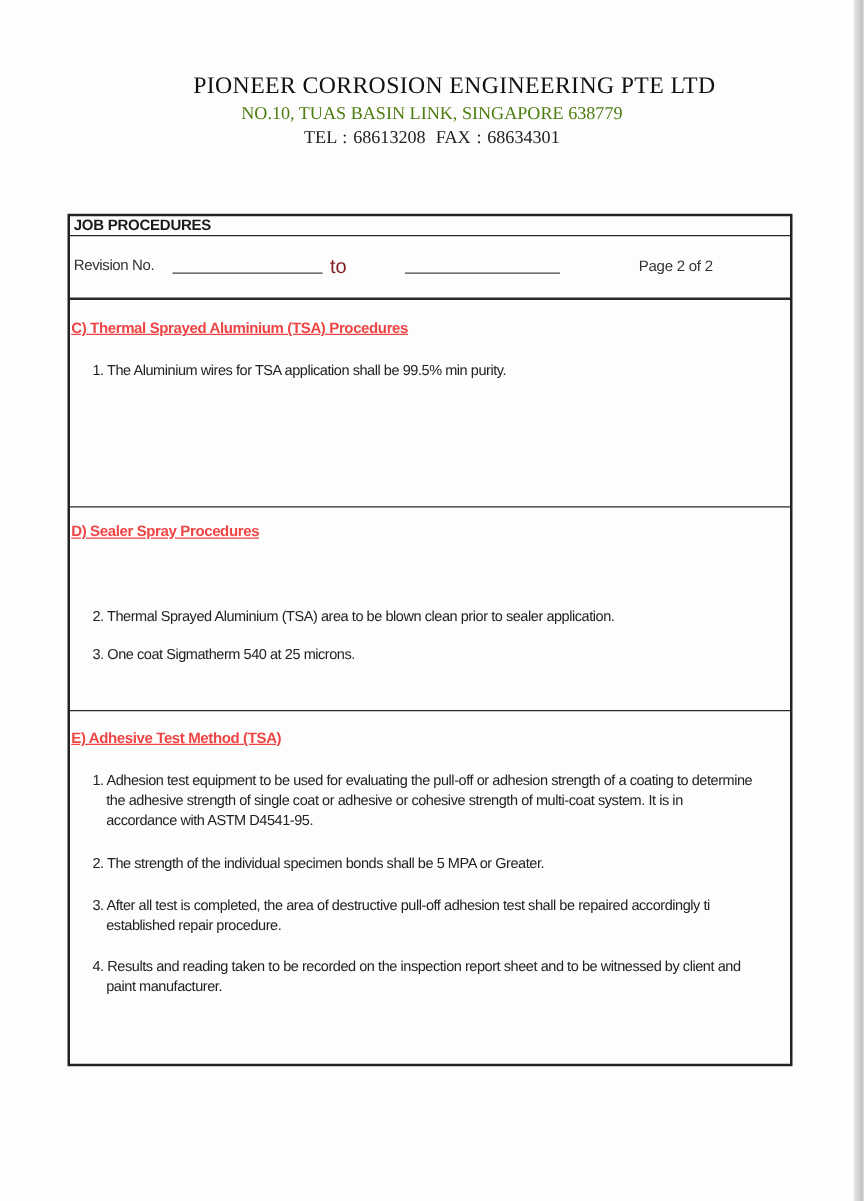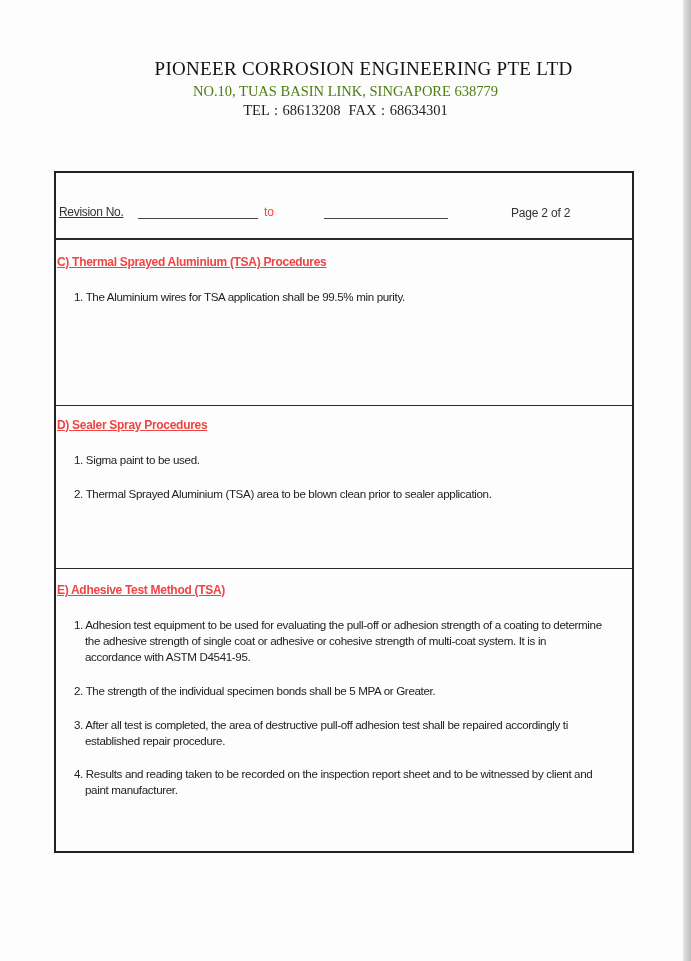--- a/index.html
+++ b/index.html
@@ -19,60 +19,63 @@
   .box { position: absolute; left: 54px; top: 171px; width: 576px; height: 678px;
     border: 2px solid #222; border-right-width: 2px; }
   .row { position: absolute; left: 0; width: 576px; border-bottom: 1.6px solid #2a2a2a; }
   .row-head { top: 0; height: 15px; }
   .row-rev { top: 15px; height: 50px; border-bottom-width: 2px; }
   .sec-c { top: 67px; height: 165px; }
   .sec-d { top: 233px; height: 162px; }
   .sec-e { top: 396px; height: 282px; border-bottom: none; }
 
   .job-title { position: absolute; left: 3px; top: 0; font-size: 12px; font-weight: bold; letter-spacing: -0.2px; }
-  .rev-label { position: absolute; left: 3px; top: 17px; font-size: 12px; color: #333; letter-spacing: -0.3px; text-decoration: underline; }
+  .rev-label { position: absolute; left: 3px; top: 17px; font-size: 12px; color: #333; letter-spacing: -0.3px; }
   .rev-line1 { position: absolute; left: 82px; top: 30px; width: 120px; border-bottom: 1px solid #444; }
-  .rev-to { position: absolute; left: 208px; top: 17px; font-size: 12px; color: #ef4444; }
+  .rev-to { position: absolute; left: 208px; top: 17px; font-size: 16px; color: #7f1d1d; }
   .rev-line2 { position: absolute; left: 268px; top: 30px; width: 124px; border-bottom: 1px solid #444; }
   .page-no { position: absolute; left: 455px; top: 18px; font-size: 12px; color: #333; letter-spacing: -0.2px; }
 
   .sec-title { position: absolute; left: 1px; font-size: 12px; font-weight: bold; text-decoration: underline;
     letter-spacing: -0.3px; color: #ef4444; }
   .item { position: absolute; left: 1px; width: 520px; font-size: 11.6px; line-height: 16px; color: #222;
     letter-spacing: -0.35px; padding-left: 28px; text-indent: -11px; }
 </style>
 </head>
 <body>
 
 <div class="edge"></div>
 
 <div class="company company-name">PIONEER CORROSION ENGINEERING PTE LTD</div>
 <div class="company company-addr">NO.10, TUAS BASIN LINK, SINGAPORE 638779</div>
 <div class="company company-tel">
   <span>TEL : 68613208</span><span class="fax">FAX : 68634301</span>
 </div>
 
 <div class="box">
+  <div class="row row-head">
+    <span class="job-title">JOB PROCEDURES</span>
+  </div>
   <div class="row row-rev">
     <span class="rev-label">Revision No.</span>
     <span class="rev-line1"></span>
     <span class="rev-to">to</span>
     <span class="rev-line2"></span>
     <span class="page-no">Page 2 of 2</span>
   </div>
 
   <div class="row sec-c">
     <div class="sec-title" style="top:15px">C) Thermal Sprayed Aluminium (TSA) Procedures</div>
     <div class="item" style="top:49px">1. The Aluminium wires for TSA application shall be 99.5% min purity.</div>
   </div>
 
   <div class="row sec-d">
     <div class="sec-title" style="top:12px">D) Sealer Spray Procedures</div>
-    <div class="item" style="top:46px">1. Sigma paint to be used.</div>
     <div class="item" style="top:80px">2. Thermal Sprayed Aluminium (TSA) area to be blown clean prior to sealer application.</div>
+    <div class="item" style="top:110px">3. One coat Sigmatherm 540 at 25 microns.</div>
   </div>
 
   <div class="row sec-e">
     <div class="sec-title" style="top:14px">E) Adhesive Test Method (TSA)</div>
     <div class="item" style="top:48px">1. Adhesion test equipment to be used for evaluating the pull-off or adhesion strength of a coating to determine the adhesive strength of single coat or adhesive or cohesive strength of multi-coat system. It is in accordance with ASTM D4541-95.</div>
     <div class="item" style="top:114px">2. The strength of the individual specimen bonds shall be 5 MPA or Greater.</div>
     <div class="item" style="top:148px">3. After all test is completed, the area of destructive pull-off adhesion test shall be repaired accordingly ti established repair procedure.</div>
     <div class="item" style="top:197px">4. Results and reading taken to be recorded on the inspection report sheet and to be witnessed by client and paint manufacturer.</div>
   </div>
 </div>

